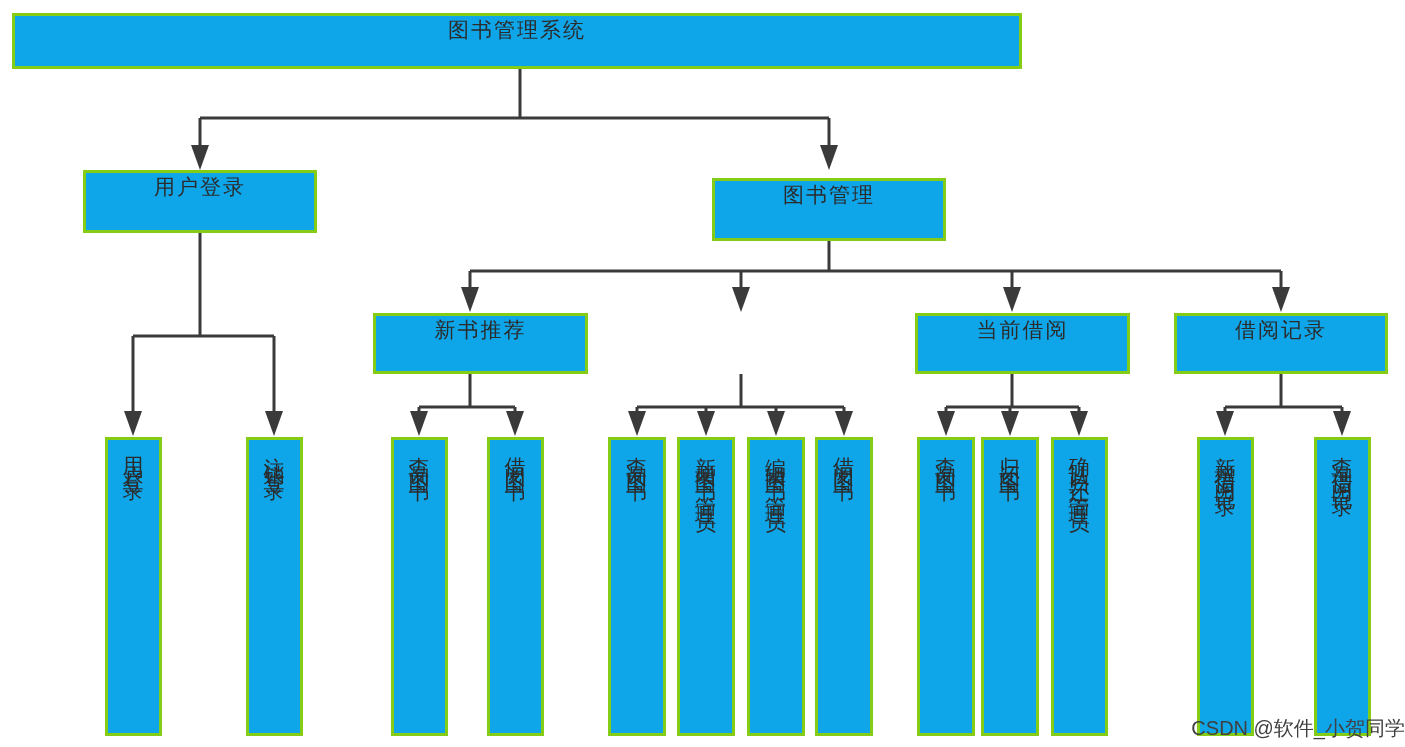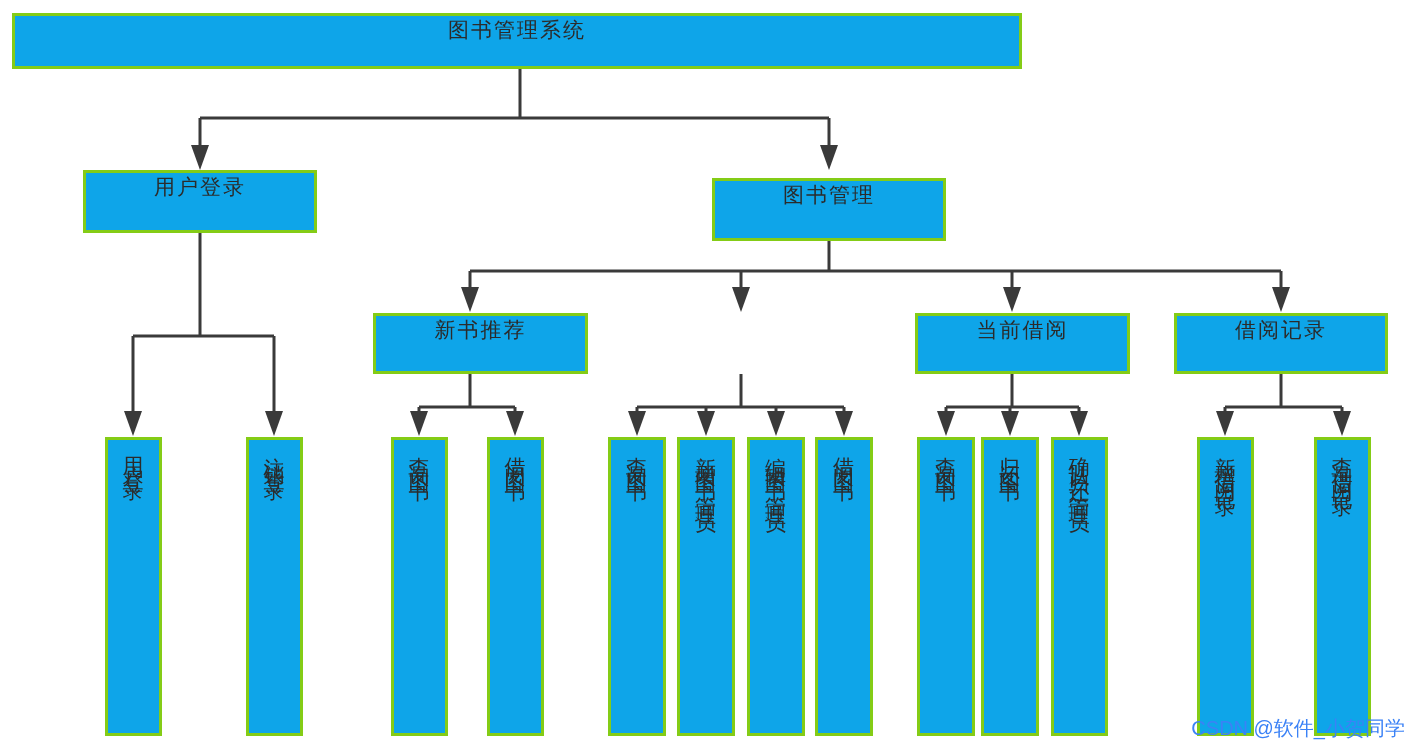--- a/index.html
+++ b/index.html
@@ -41,21 +41,21 @@
     line-height: 1;
     letter-spacing: 8px;
     white-space: nowrap;
   }
   .watermark {
     position: absolute;
     left: 1186px;
     top: 715px;
     width: 219px;
     font-size: 20px;
-    color: #3b82f6;
+    color: #404040;
     white-space: nowrap;
     z-index: 5;
     text-align: right;
   }
 </style>
 </head>
 <body>
 
 <div class="canvas">
 

